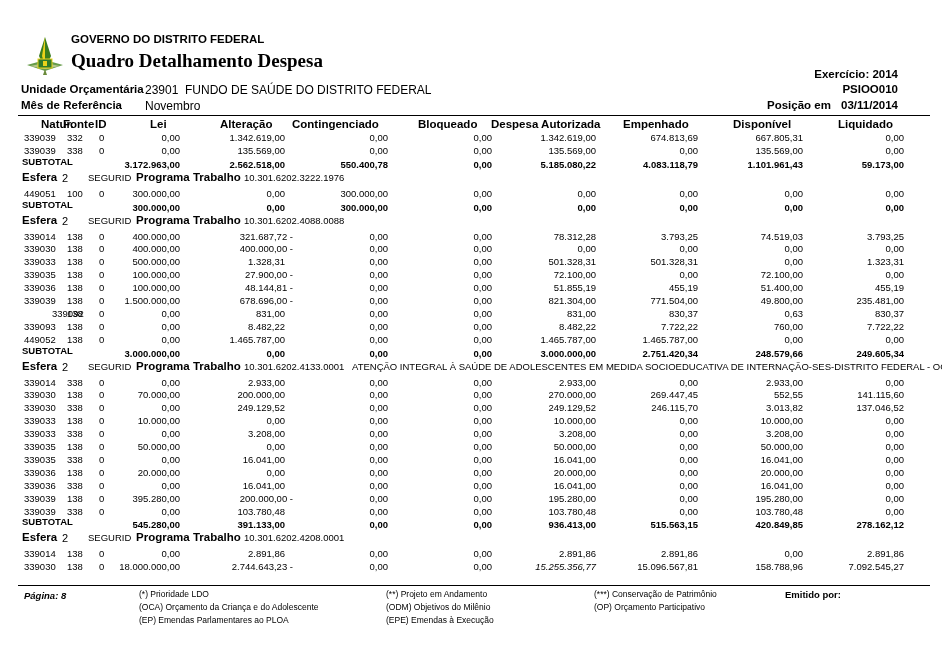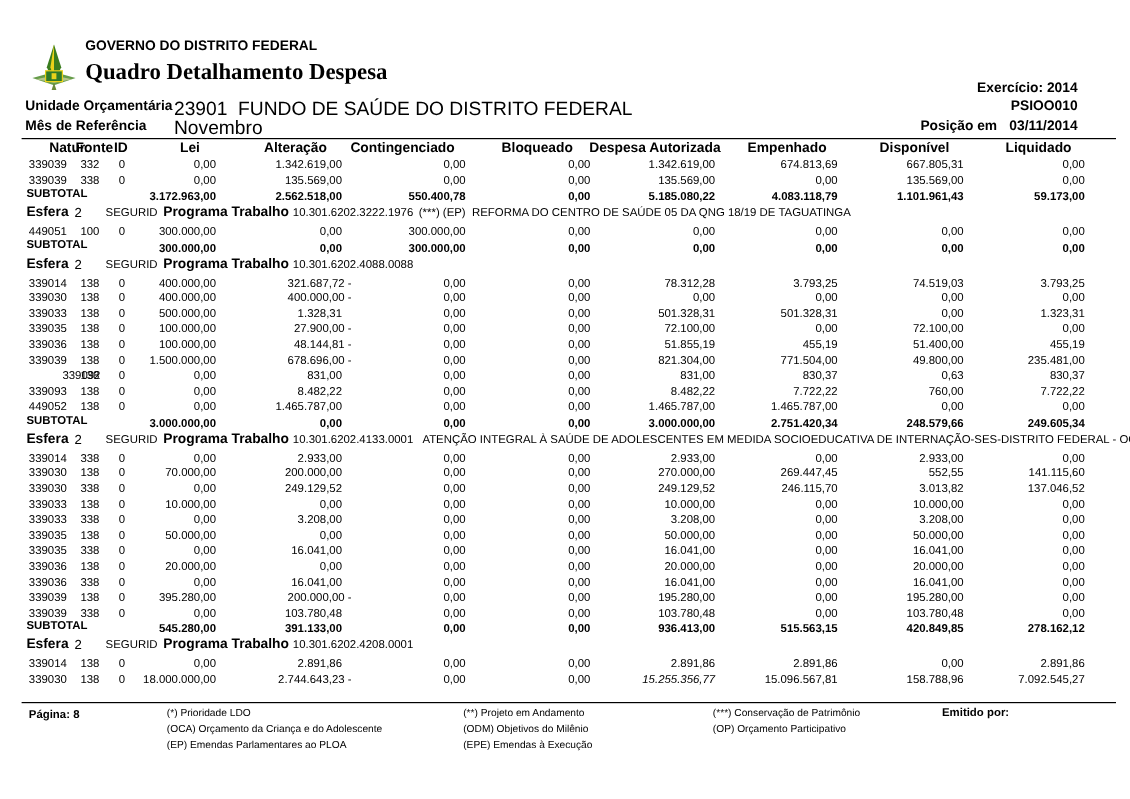--- a/index.html
+++ b/index.html
@@ -3,21 +3,21 @@
 <meta charset="utf-8">
 <style>
   html, body { margin: 0; padding: 0; background: #ffffff; }
   body { width: 942px; height: 666px; position: relative; overflow: hidden;
          font-family: "Liberation Sans", sans-serif; color: #000; }
   .abs { position: absolute; }
   .logo { left: 24px; top: 36px; width: 42px; height: 40px; }
   .gov { left: 71px; top: 33px; font-size: 11.5px; font-weight: bold; }
   .title { left: 71px; top: 50px; font-family: "Liberation Serif", serif; font-size: 19px; font-weight: bold; }
   .lbl { font-size: 11.5px; font-weight: bold; }
-  .val { font-size: 16px; }
+  .val { font-size: 12px; }
   .hr { height: 0; border-top: 1.5px solid #000; left: 18px; width: 912px; }
   .colhdr { top: 118px; font-size: 11.5px; font-weight: bold; }
   .row { position: absolute; left: 0; width: 942px; height: 13px; font-size: 9.5px; }
   .row span { position: absolute; top: 0; white-space: nowrap; }
   .r { text-align: right; }
   .sub { font-weight: bold; }
   .sub .lab { font-size: 9.5px; }
   .esf { position: absolute; left: 0; width: 942px; height: 15px; font-size: 9.5px; }
   .esf span { position: absolute; white-space: nowrap; top: 1px; }
   .esf .big { font-size: 11.5px; font-weight: bold; top: 0; }
@@ -103,21 +103,20 @@
       <span class="r" style="right: 244px;">4.083.118,79</span>
       <span class="r" style="right: 139px;">1.101.961,43</span>
       <span class="r" style="right: 38px;">59.173,00</span>
     </div>
     <div class="esf" style="top: 170.7px;">
       <span class="big" style="left: 22px;">Esfera</span>
       <span style="left: 62px; font-size: 11px;">2</span>
       <span style="left: 88px;">SEGURID</span>
       <span class="big" style="left: 136px;">Programa Trabalho</span>
       <span style="left: 244px;">10.301.6202.3222.1976</span>
-      <span style="left: 349px; white-space: pre;">(***) (EP)  REFORMA DO CENTRO DE SAÚDE 05 DA QNG 18/19 DE TAGUATINGA</span>
     </div>
     <div class="row" style="top: 187.7px;">
       <span style="left: 24px;">449051</span>
       <span style="left: 67px;">100</span>
       <span style="left: 99px;">0</span>
       <span class="r" style="right: 762px;">300.000,00</span>
       <span class="r" style="right: 657px;">0,00</span>
       <span class="r" style="right: 554px;">300.000,00</span>
       <span class="r" style="right: 450px;">0,00</span>
       <span class="r" style="right: 346px;">0,00</span>
@@ -462,21 +461,21 @@
       <span class="r" style="right: 554px;">0,00</span>
       <span class="r" style="right: 450px;">0,00</span>
       <span class="r" style="right: 346px; font-style: italic;">15.255.356,77</span>
       <span class="r" style="right: 244px;">15.096.567,81</span>
       <span class="r" style="right: 139px;">158.788,96</span>
       <span class="r" style="right: 38px;">7.092.545,27</span>
     </div>
   </div>
 
 <div class="abs hr" style="top:585px;"></div>
-<div class="abs" style="left:24px; top:590px; font-size:9.5px; font-weight:bold;">
+<div class="abs" style="left:24px; top:590px; font-size:9.5px; font-weight:bold;font-style:italic;">
   <span>Página:</span>
   <span>8</span>
 </div>
 <span class="foot" style="left:139px; top:589px;">(*)  Prioridade LDO</span>
 <span class="foot" style="left:139px; top:602px;">(OCA)  Orçamento da Criança e do Adolescente</span>
 <span class="foot" style="left:139px; top:615px;">(EP)  Emendas Parlamentares ao PLOA</span>
 <span class="foot" style="left:386px; top:589px;">(**)  Projeto em Andamento</span>
 <span class="foot" style="left:386px; top:602px;">(ODM) Objetivos do Milênio</span>
 <span class="foot" style="left:386px; top:615px;">(EPE) Emendas à Execução</span>
 <span class="foot" style="left:594px; top:589px;">(***)  Conservação de Patrimônio</span>

